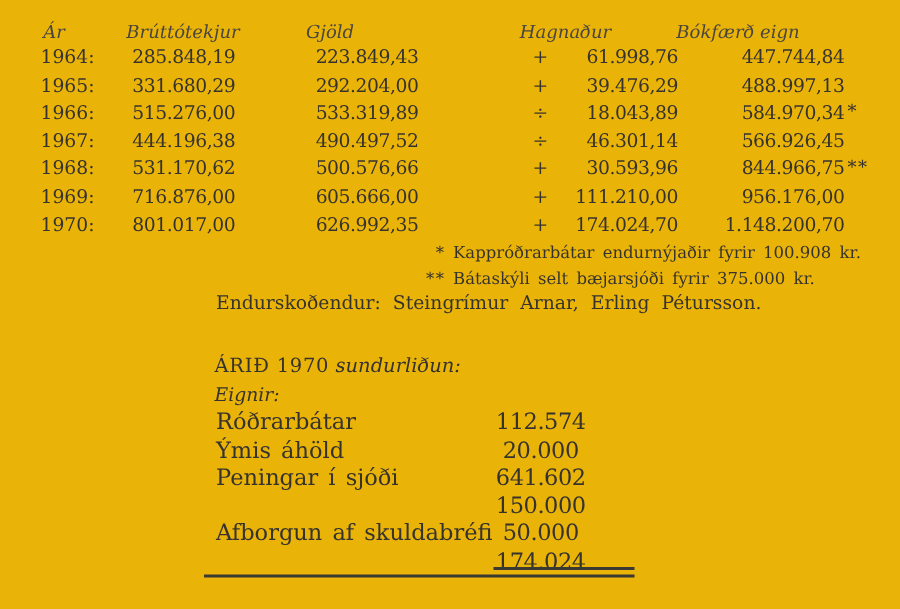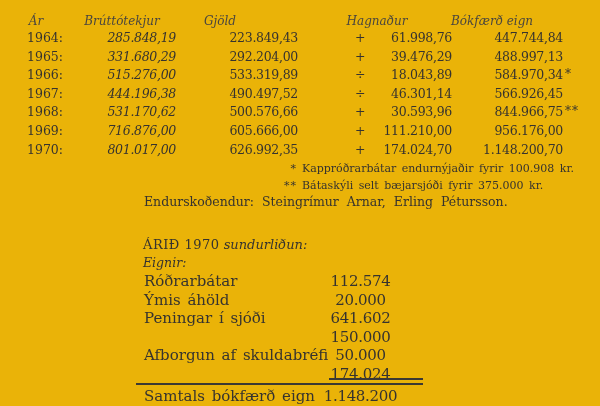--- a/index.html
+++ b/index.html
@@ -9,22 +9,22 @@
     font-family:"DejaVu Serif", serif;
     color:#36332f;
     overflow:hidden;
   }
   .it { font-style:italic; }
   .tbl-head span { position:absolute; font-style:italic; font-size:12px; color:#4a463f; text-align:center; white-space:nowrap; }
   .trow { position:absolute; left:0; right:0; height:16px; font-size:12.5px;margin-left:11px; }
   .trow span { position:absolute; white-space:nowrap; }
   .num { letter-spacing:-0.3px; }
   .c-year   { left:16px;  width:40px; }
-  .c-gross  { left:58px;  width:107px; text-align:right;font-style:italic; }
-  .c-exp    { left:180px; width:107px; text-align:right; }
+  .c-gross  { left:58px;  width:107px; text-align:center; }
+  .c-exp    { left:161px; width:107px; text-align:right; }
   .c-sign   { left:344px; }
   .c-profit { left:353px; width:88px;  text-align:right; }
   .c-book   { left:438px; width:114px; text-align:right; }
   .c-marker { left:554px; letter-spacing:1px; font-size:12px; }
   .footnote { position:absolute; font-size:11px; white-space:nowrap; word-spacing:2px; }
   .fn-marker { position:absolute; left:270px; width:27px; text-align:right; letter-spacing:1px; }
   .fn-text   { position:absolute; left:302px; }
   .auditors { position:absolute; left:144px; top:194px; font-size:12.5px; word-spacing:4px; white-space:nowrap; }
   .bd-title { position:absolute; left:143px; top:237px; font-size:13px; white-space:nowrap; }
   .bd-title .caps { letter-spacing:0.5px; }
@@ -150,18 +150,14 @@
     <span class="bd-label">Afborgun af skuldabréfi</span>
     <span class="bd-value">50.000</span>
   </div>
   <div class="bd-row" style="top:364.5px">
     <span class="bd-value">174.024</span>
   </div>
 
   <div class="rule rule-short"></div>
   <div class="rule rule-long"></div>
 
-  <div class="bd-row" style="top:387px">
-    <span class="bd-label">Samtals bókfærð eign</span>
-    <span class="bd-value">1.148.200</span>
-  </div>
 
 </div>
 
 </body></html>

